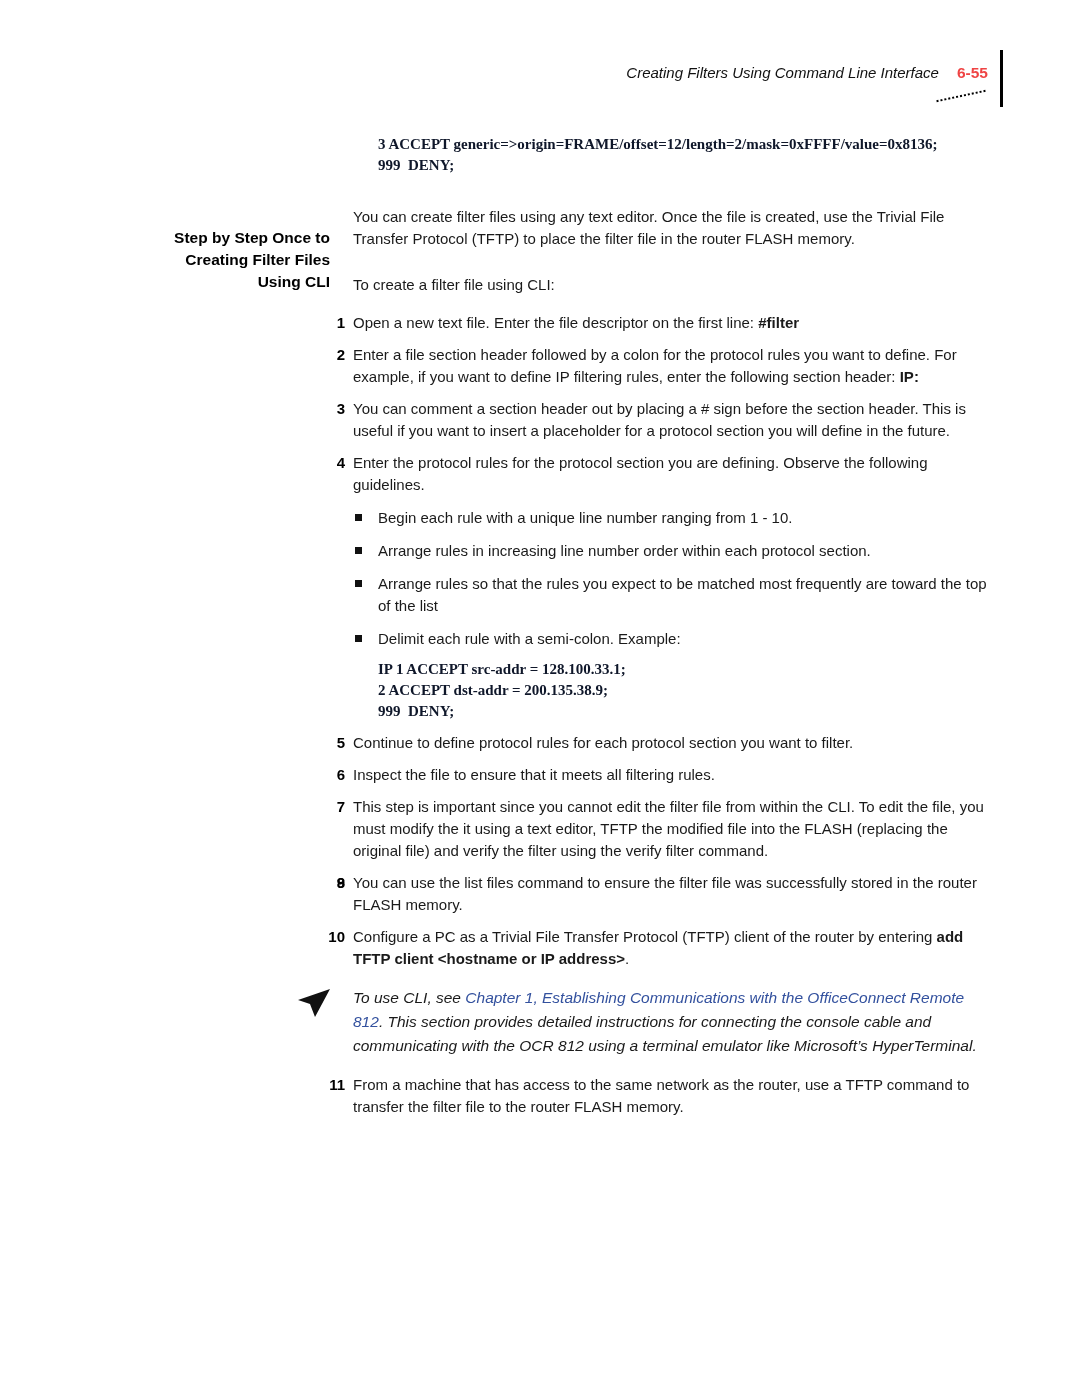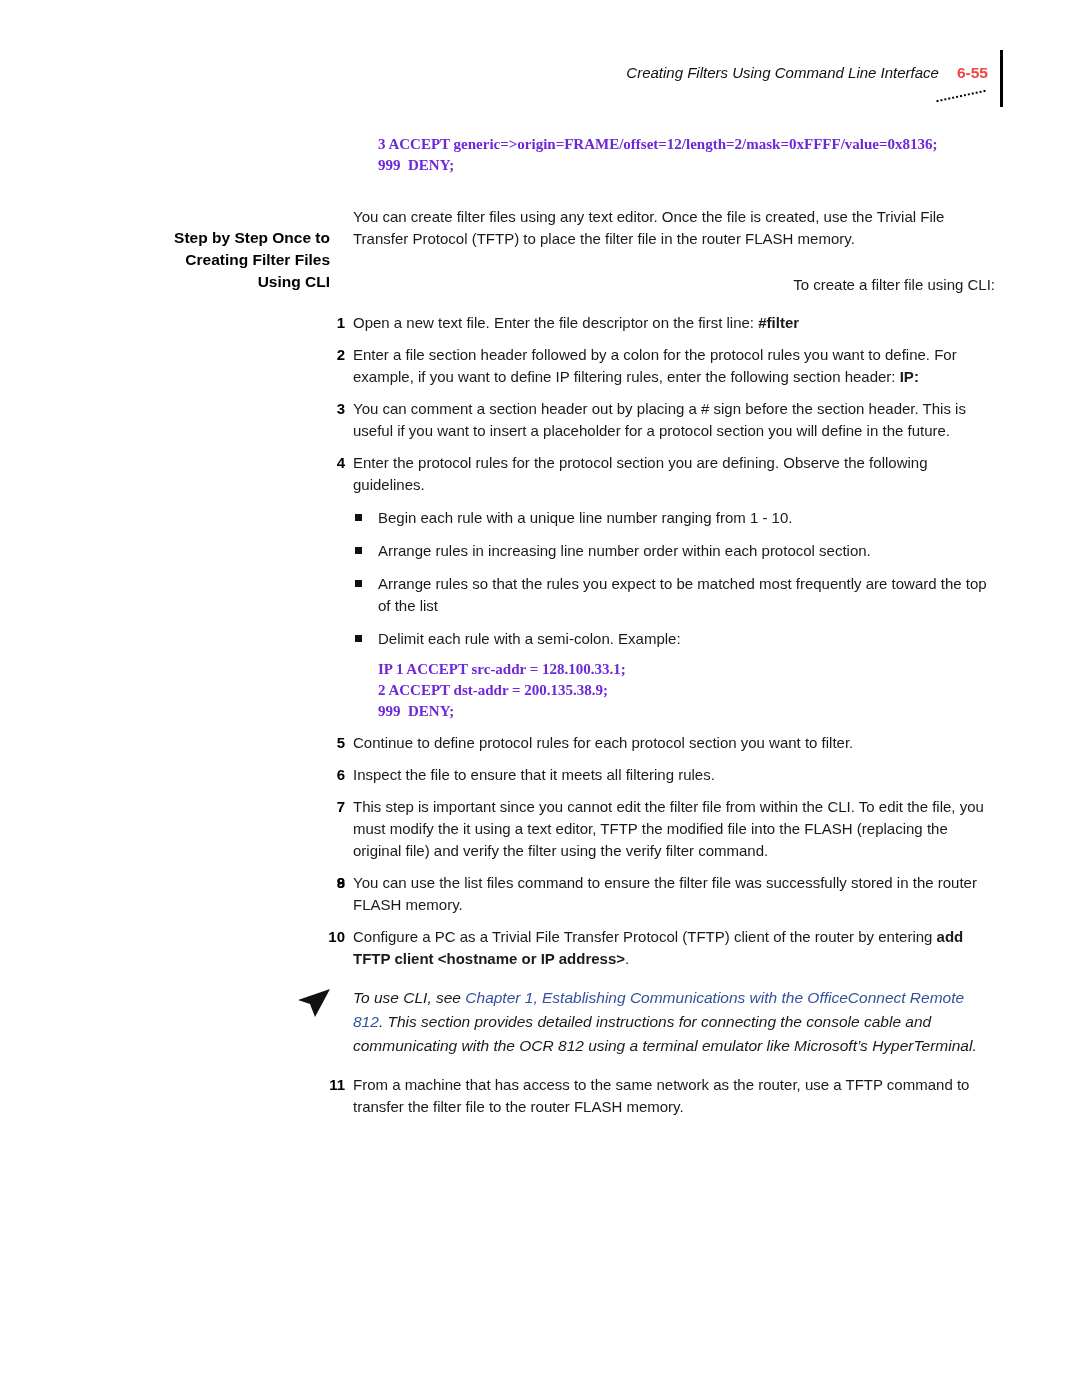--- a/index.html
+++ b/index.html
@@ -76,21 +76,21 @@
     font-size: 15px;
     line-height: 22px;
   }
 
   .codeblock {
     font-family: "Liberation Serif", serif;
     font-weight: bold;
     font-size: 15px;
     line-height: 21px;
     padding-left: 25px;
-    color: #6d28d9;
+    color: #0f172a;
   }
   .codeline { white-space: pre; }
 
   .intro-paragraph { margin-top: 30px; }
   .lead-in { margin-top: 24px; }
 
   .step { position: relative; margin-top: 10px; }
   .step-num {
     position: absolute;
     left: -32px;
@@ -152,21 +152,21 @@
   </div>
 
   <div class="content">
 
     <div class="codeblock">
       <div class="codeline">3 ACCEPT generic=&gt;origin=FRAME/offset=12/length=2/mask=0xFFFF/value=0x8136;</div>
       <div class="codeline">999  DENY;</div>
     </div>
 
     <p class="intro-paragraph" style="margin-bottom:0;">You can create filter files using any text editor. Once the file is created, use the Trivial File Transfer Protocol (TFTP) to place the filter file in the router FLASH memory.</p>
-    <p class="lead-in" style="margin-bottom:0;text-align:right;">To create a filter file using CLI:</p>
+    <p class="lead-in" style="margin-bottom:0;">To create a filter file using CLI:</p>
 
     <div class="step mt16">
       <span class="step-num">1</span>
       <span><span>Open a new text file. Enter the file descriptor on the first line: </span><span class="bold-term">#filter</span></span>
     </div>
     <div class="step">
       <span class="step-num">2</span>
       <span><span>Enter a file section header followed by a colon for the protocol rules you want to define. For example, if you want to define IP filtering rules, enter the following section header: </span><span class="bold-term">IP:</span></span>
     </div>
     <div class="step">

